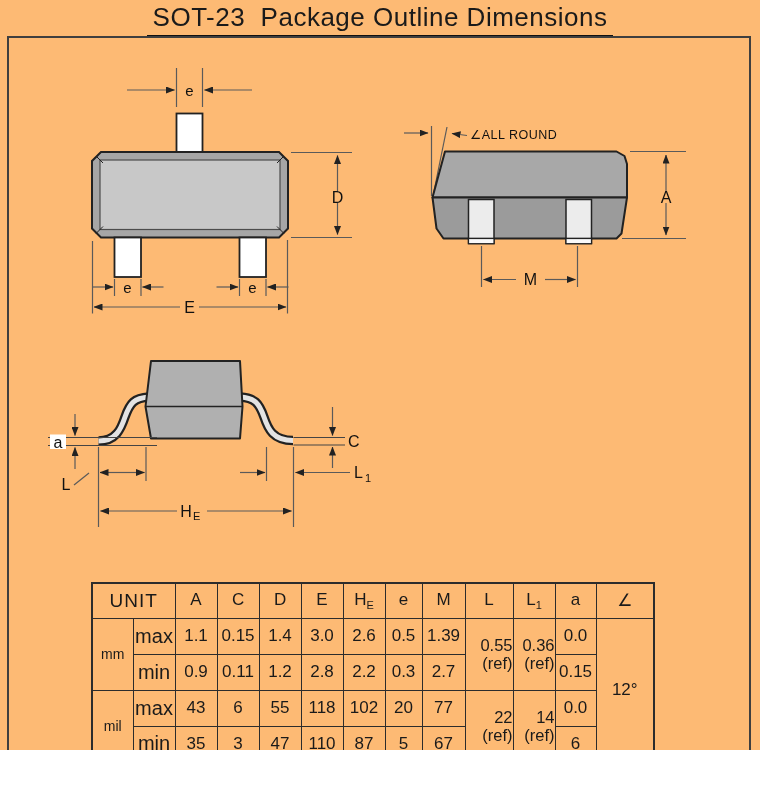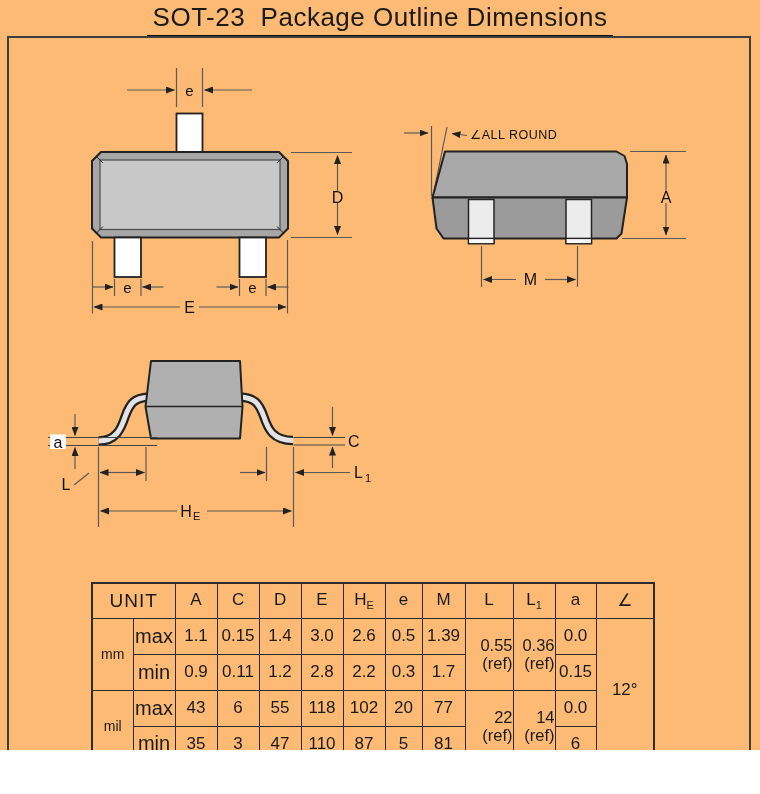--- a/index.html
+++ b/index.html
@@ -215,21 +215,21 @@
       <td rowspan="4">12°</td>
     </tr>
     <tr>
       <td class="mm">min</td>
       <td>0.9</td>
       <td>0.11</td>
       <td>1.2</td>
       <td>2.8</td>
       <td>2.2</td>
       <td>0.3</td>
-      <td>1.7</td>
+      <td>2.7</td>
       <td>0.15</td>
     </tr>
     <tr>
       <td rowspan="2" class="unitcell">mil</td>
       <td class="mm">max</td>
       <td>43</td>
       <td>6</td>
       <td>55</td>
       <td>118</td>
       <td>102</td>
@@ -246,19 +246,19 @@
       <td>0.0</td>
     </tr>
     <tr>
       <td class="mm">min</td>
       <td>35</td>
       <td>3</td>
       <td>47</td>
       <td>110</td>
       <td>87</td>
       <td>5</td>
-      <td>81</td>
+      <td>67</td>
       <td>6</td>
     </tr>
   </tbody>
     </table>
 
 </div>
 
 </body></html>

